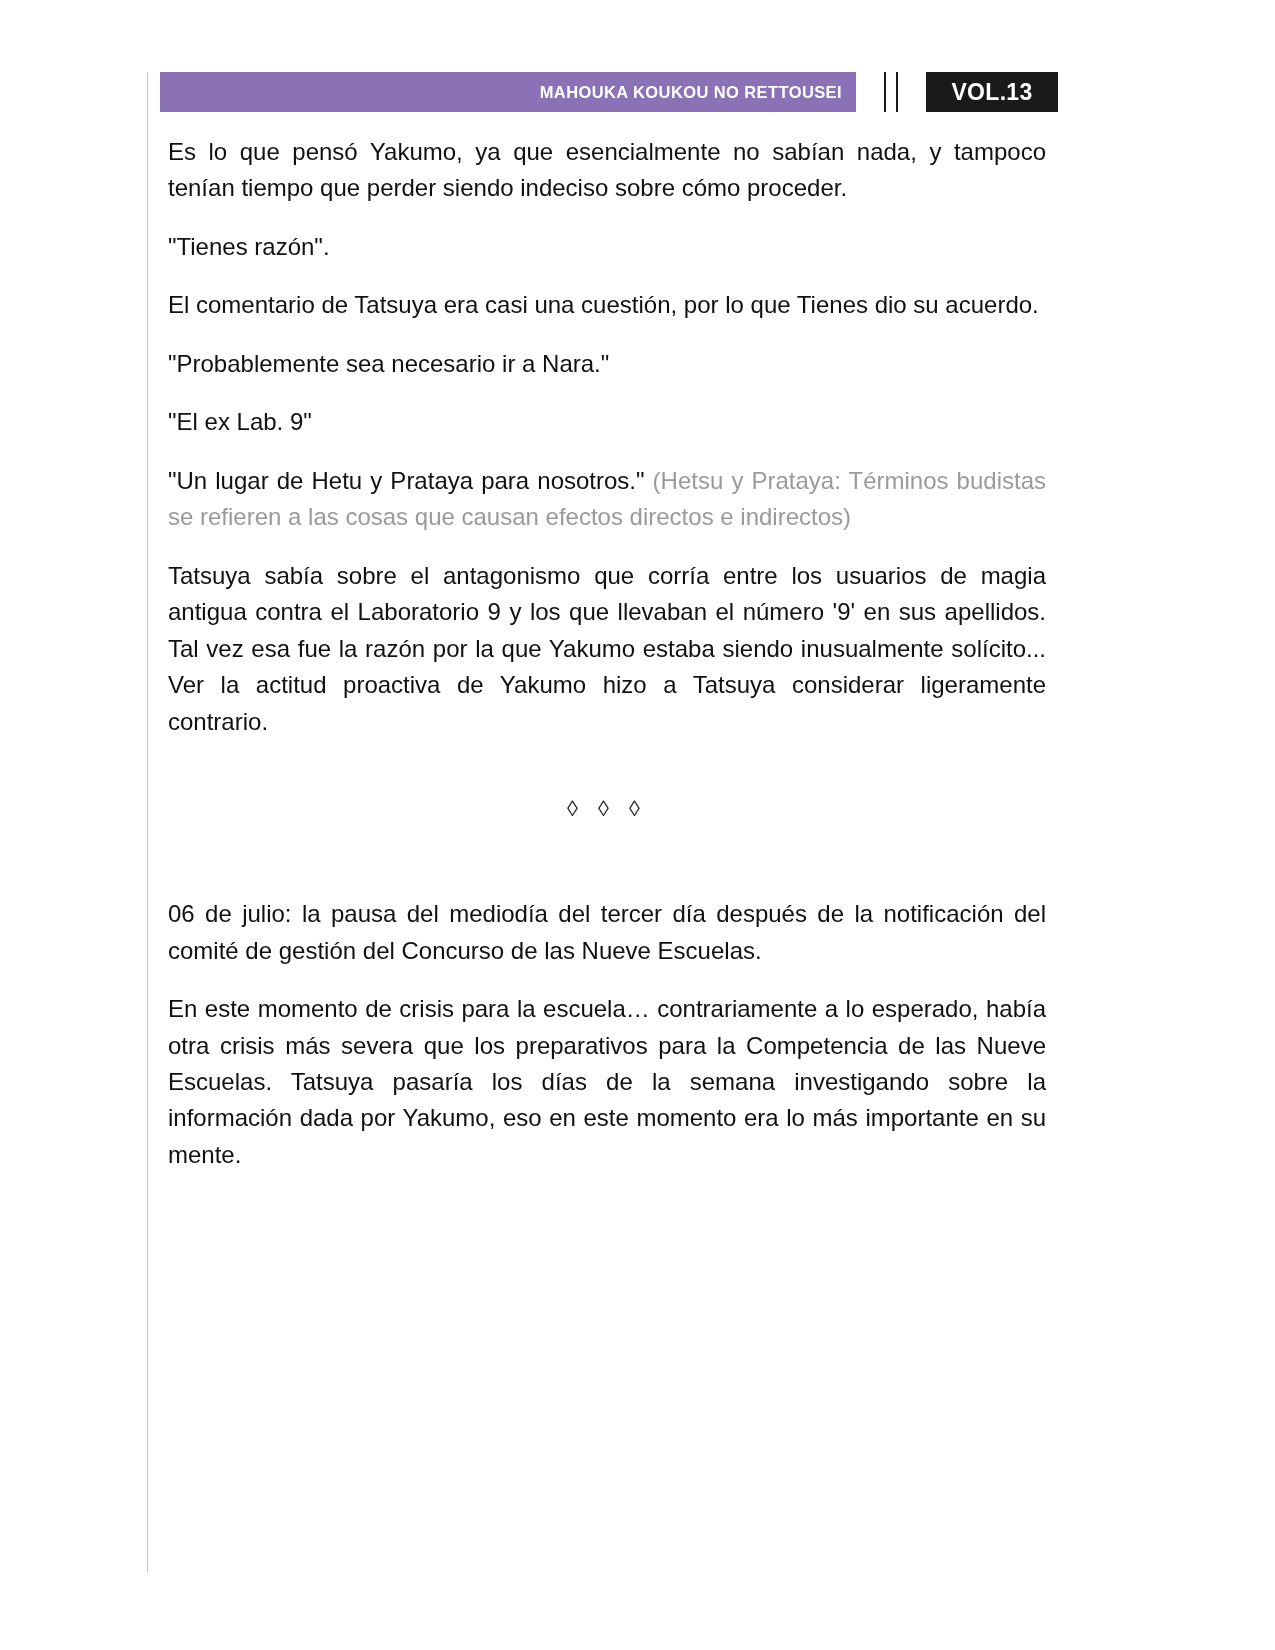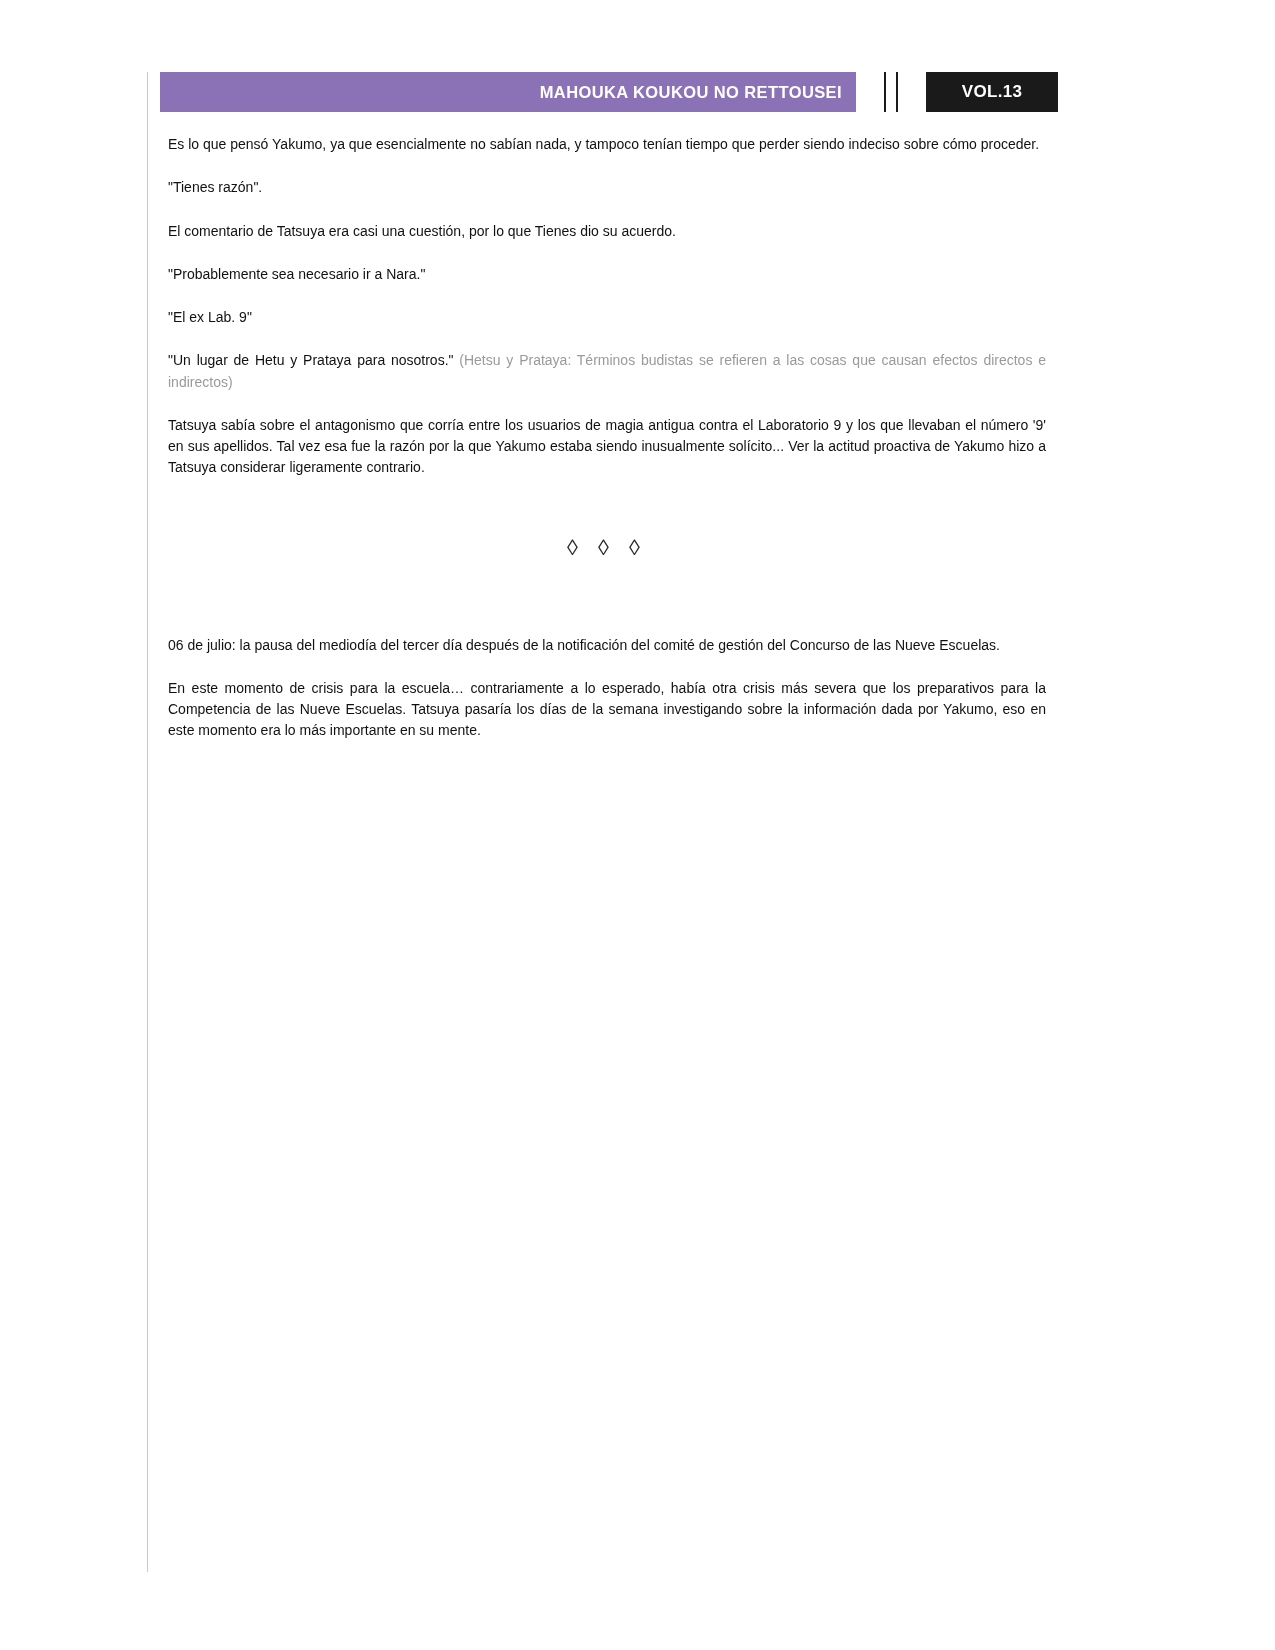--- a/index.html
+++ b/index.html
@@ -58,21 +58,21 @@
   }
   .header-black {
     width: 132px;
     background: #1a1a1a;
     display: flex;
     align-items: center;
     justify-content: center;
   }
   .header-vol {
     color: #ffffff;
-    font-size: 17px;
+    font-size: 23px;
     font-weight: 700;
     letter-spacing: 0.3px;
   }
 
   
   .left-rule {
     position: absolute;
     left: 147px;
     top: 72px;
     width: 1px;
@@ -82,21 +82,21 @@
 
   
   .content {
     position: absolute;
     left: 168px;
     top: 134px;
     width: 878px;
   }
   p.para {
     margin: 0 0 22px 0;
-    font-size: 14px;
+    font-size: 24px;
     line-height: 1.52;
     text-align: justify;
     text-justify: inter-word;
     color: #111111;
   }
   p.para:last-child { margin-bottom: 6px; }
 
   .note {
     color: #9a9a9a;
   }

